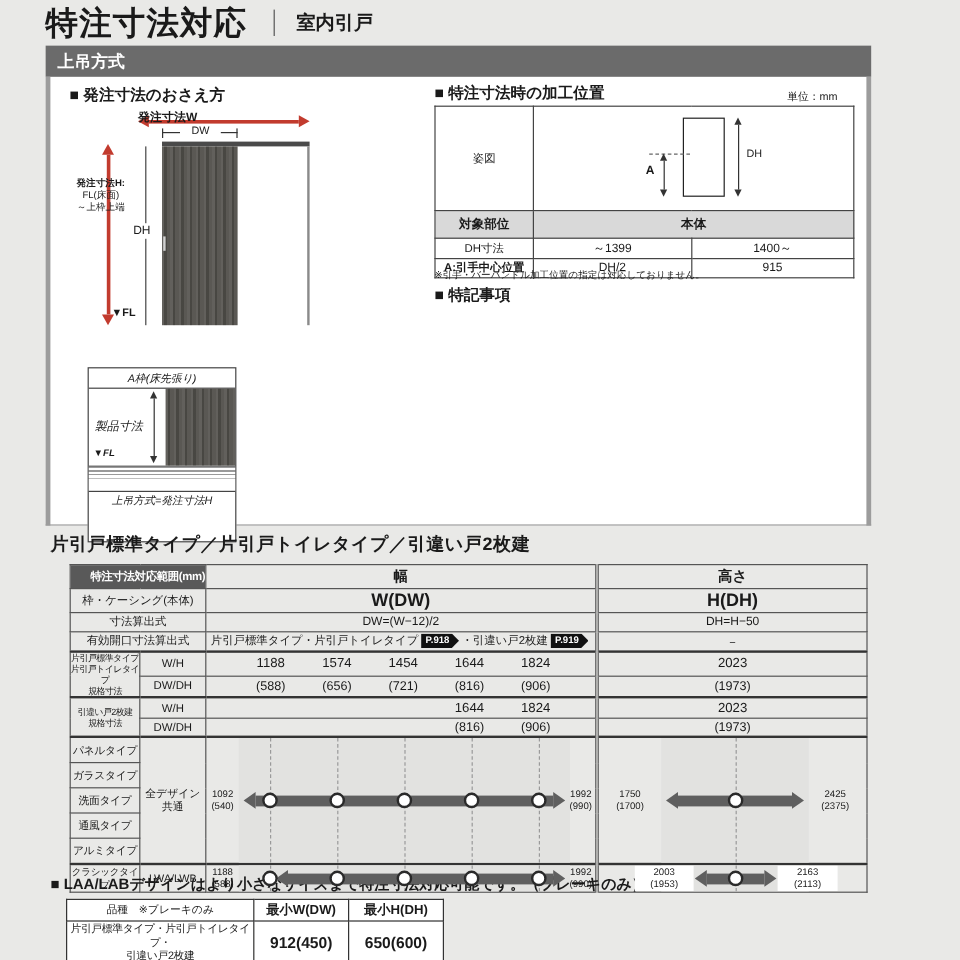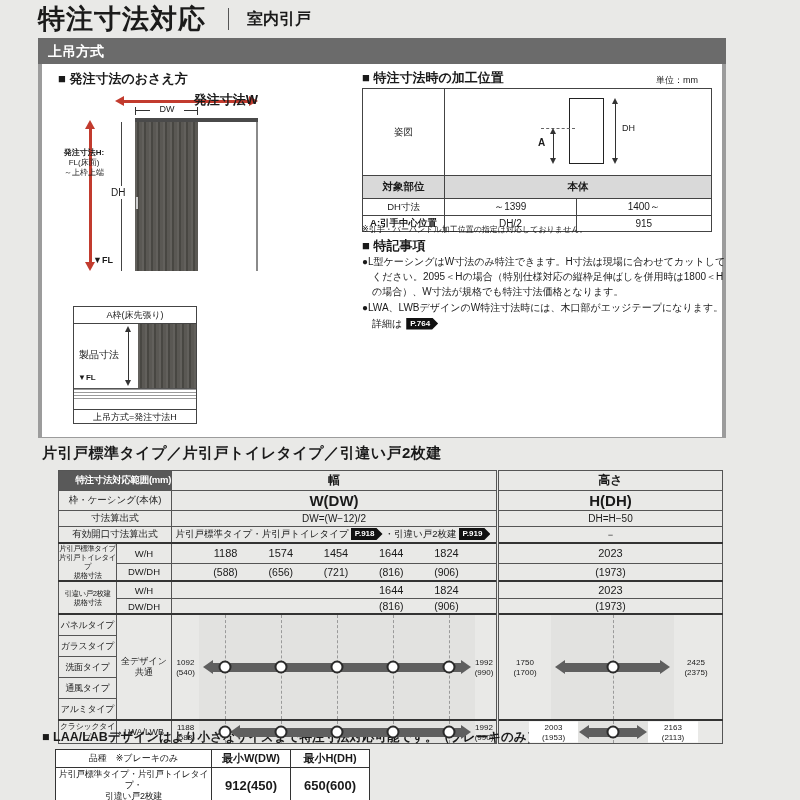--- a/index.html
+++ b/index.html
@@ -23,37 +23,37 @@
   .diag1{position:absolute;left:17px;top:55px;width:292px;height:208px;}
   .rarrow-h{position:absolute;display:flex;align-items:center;height:10px;}
   .rarrow-h i{display:block;}
   .rah-l{width:0;height:0;border-top:5px solid transparent;border-bottom:5px solid transparent;border-right:9px solid #c23b2e;}
   .rah-line{flex:1;height:3px;background:#c23b2e;}
   .rah-r{width:0;height:0;border-top:5px solid transparent;border-bottom:5px solid transparent;border-left:9px solid #c23b2e;}
   .rarrow-v{position:absolute;display:flex;flex-direction:column;align-items:center;width:10px;}
   .rav-t{width:0;height:0;border-left:5px solid transparent;border-right:5px solid transparent;border-bottom:9px solid #c23b2e;}
   .rav-line{flex:1;width:3px;background:#c23b2e;}
   .rav-b{width:0;height:0;border-left:5px solid transparent;border-right:5px solid transparent;border-top:9px solid #c23b2e;}
-  .lbl-w{position:absolute;left:60px;top:-2px;width:143px;text-align:right;font-size:13px;font-weight:bold;z-index:2;}
+  .lbl-w{position:absolute;left:60px;top:-2px;width:143px;text-align:left;font-size:10px;font-weight:bold;z-index:2;}
   .dimline-h{position:absolute;border-top:1px solid #333;}
   .dimline-h:before,.dimline-h:after{content:"";position:absolute;top:-4px;width:1px;height:8px;background:#333;}
   .dimline-h:before{left:0}.dimline-h:after{right:0}
   .lbl-dw{position:absolute;left:95px;top:11px;width:34px;text-align:center;font-size:9px;background:#fff;z-index:2;}
   .door{position:absolute;background:#55534e;
         background-image:repeating-linear-gradient(90deg,rgba(255,255,255,.08) 0 2px,rgba(0,0,0,.15) 2px 4px,rgba(255,255,255,.03) 4px 7px);}
   .door .handle{position:absolute;left:1px;top:50%;width:2px;height:12px;background:#cfcfcf;}
   .rail{position:absolute;background:#4a4a4a;}
   .wall{position:absolute;background:#8a8a8a;}
   .dimline-v{position:absolute;border-left:1px solid #444;}
   .lbl-dh{position:absolute;left:54px;top:93px;font-size:10px;background:#fff;padding:1px 2px;z-index:2;}
   .hlabels{position:absolute;left:0;top:55px;width:58px;text-align:center;font-size:8px;line-height:10px;}
   .hlabels .b{font-weight:bold;}
   .fl1{position:absolute;left:38px;top:162px;font-size:9px;font-weight:bold;}
   
-  .diag2{position:absolute;left:35px;top:268px;width:124px;height:118px;border:1px solid #444;background:#fff;box-sizing:border-box;}
+  .diag2{position:absolute;left:35px;top:268px;width:124px;height:146px;border:1px solid #444;background:#fff;box-sizing:border-box;font-style:italic;}
   .d2-head{height:16px;line-height:16px;border-bottom:1px solid #444;text-align:center;font-size:9px;}
   .d2-body{position:relative;height:64px;}
   .d2-wood{position:absolute;right:0;top:0;width:58px;height:64px;}
   .d2-prod{position:absolute;left:5px;top:24px;font-size:10px;}
   .d2-fl{position:absolute;left:4px;top:49px;font-size:8px;font-weight:bold;}
   .barrow-v{position:absolute;display:flex;flex-direction:column;align-items:center;width:8px;}
   .bav-t{width:0;height:0;border-left:3px solid transparent;border-right:3px solid transparent;border-bottom:6px solid #333;}
   .bav-line{flex:1;width:1px;background:#333;}
   .bav-b{width:0;height:0;border-left:3px solid transparent;border-right:3px solid transparent;border-top:6px solid #333;}
   .d2-floor{height:10px;border-top:1px solid #555;background:repeating-linear-gradient(180deg,#9a9a9a 0 1px,#fff 1px 3px);}
@@ -232,28 +232,20 @@
       <tr>
         <td class="pl" style="font-weight:bold;">A:引手中心位置</td>
         <td class="pv">DH/2</td>
         <td class="pv">915</td>
       </tr>
     </tbody>
       </table>
     <div class="pnote">※引手・バーハンドル加工位置の指定は対応しておりません。</div>
 
     <div class="sec-h" style="left:324px;top:199px;">■ 特記事項</div>
-    <div class="bullets">
-      <div class="it">●L型ケーシングはW寸法のみ特注できます。H寸法は現場に合わせてカットしてください。2095＜Hの場合（特別仕様対応の縦枠足伸ばしを併用時は1800＜Hの場合）、W寸法が規格でも特注寸法価格となります。</div>
-      <div class="it">●LWA、LWBデザインのW特注寸法時には、木口部がエッジテープになります。</div>
-      <div class="detrow">
-        <span>詳細は</span>
-        <span class="pbadge">P.764</span>
-      </div>
-    </div>
   </div>
 
   <div class="main-title">片引戸標準タイプ／片引戸トイレタイプ／引違い戸2枚建</div>
 
   <table class="mtable">
     <colgroup>
         <col style="width:58px">
         <col style="width:55px">
         <col style="width:326px">
         <col style="width:225px">

